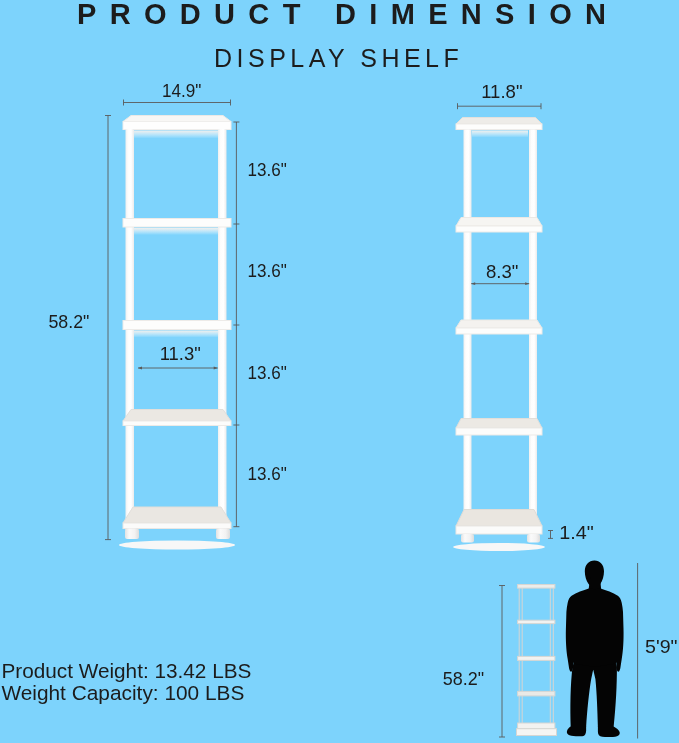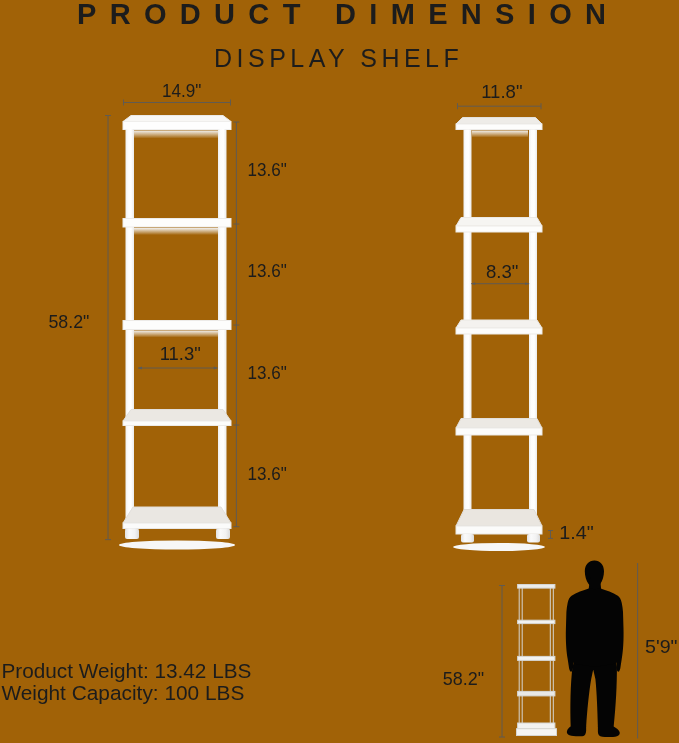--- a/index.html
+++ b/index.html
@@ -1,16 +1,16 @@
 <!DOCTYPE html>
 <html><head>
 <meta charset="utf-8">
 <style>
   html,body{margin:0;padding:0;background:#ffffff;}
-  #page{position:relative;width:679px;height:743px;background:#a16207;overflow:hidden;
+  #page{position:relative;width:679px;height:743px;background:#7dd3fc;overflow:hidden;
         font-family:"Liberation Sans", sans-serif;}
   svg{position:absolute;left:0;top:0;}
   text{font-family:"Liberation Sans", sans-serif;fill:#1c1c1c;}
 </style>
 </head>
 <body>
 <div id="page">
 <svg width="679" height="743" viewBox="0 0 679 743">
   <defs>
     <linearGradient id="ushad" x1="0" y1="0" x2="0" y2="1">

